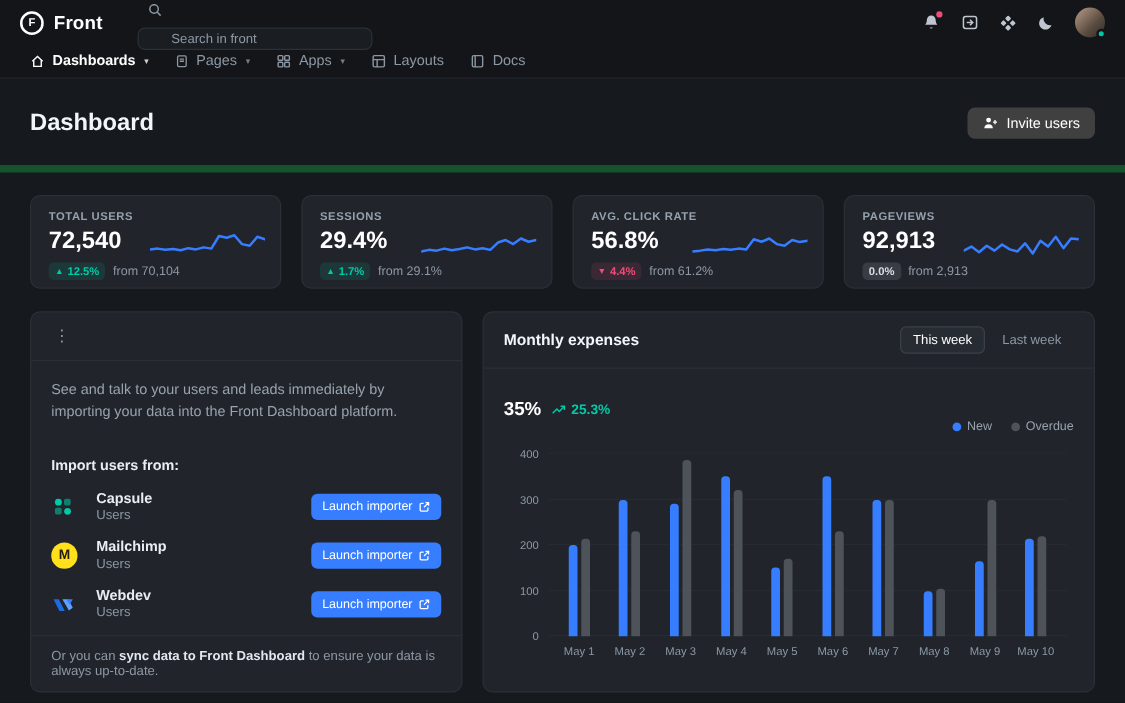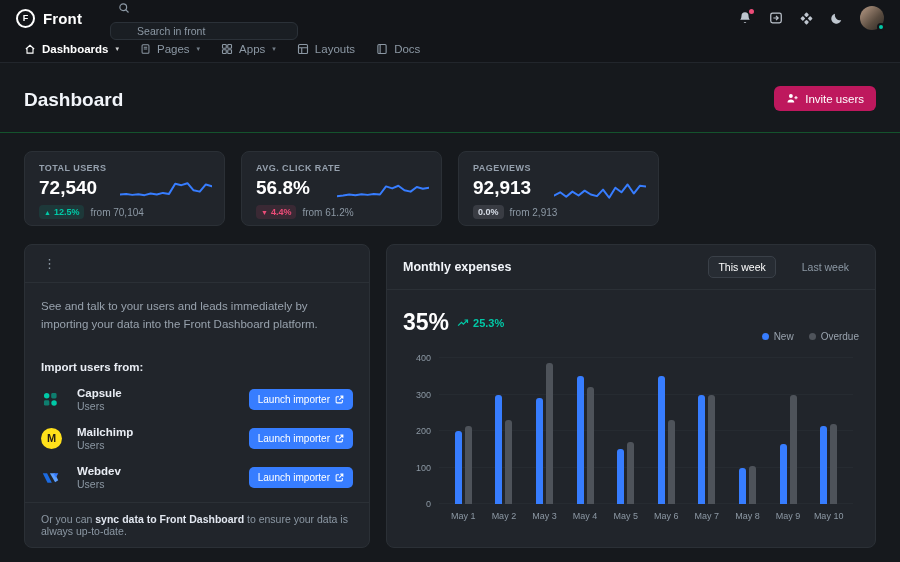--- a/index.html
+++ b/index.html
@@ -27,24 +27,24 @@
     background: linear-gradient(135deg, #9a8270 20%, #5a4c40 60%, #2e2a26); }
   .avatar-dot { position: absolute; bottom: -1px; right: -1px; width: 8px; height: 8px; border-radius: 50%;
     background: #00c9a7; border: 2px solid #131519; }
   
   .subnav { height: 27px; background: #131519; border-bottom: 1px solid #22262c;
     display: flex; align-items: center; gap: 21px; padding: 0 24px; }
   .subnav-item { display: flex; align-items: center; gap: 6px; font-size: 11.5px; color: #8c98a4; cursor: pointer; }
   .subnav-item.active { color: #fff; font-weight: 700; }
   .caret { font-size: 7px; margin-left: 1px; opacity: .8; }
   
-  .page-header { display: flex; align-items: flex-end; justify-content: space-between;
-    padding: 23px 24px 21px; border-bottom: 1px solid #14532d; gap: 25px; }
+  .page-header { display: flex; align-items: center; justify-content: space-between;
+    padding: 23px 24px 21px; border-bottom: 6px solid #14532d; gap: 25px; }
   .page-title { font-size: 19px; font-weight: 700; color: #f2f5fa; }
-  .btn-primary { background: #be185d; color: #fff; border: none; border-radius: 6px; cursor: pointer;
+  .btn-primary { background: #404040; color: #fff; border: none; border-radius: 6px; cursor: pointer;
     font-size: 11.5px; font-weight: 500; padding: 6px 12px; display: flex; align-items: center; gap: 6px; font-family: inherit; }
   
   .stats { display: grid; grid-template-columns: repeat(4, 1fr); gap: 16px; padding: 18px 24px 0; }
   .stat-card { position: relative; background: #21252b; border: 1px solid #2b3036; border-radius: 8px;
     height: 75px; padding: 11px 14px; }
   .stat-label { font-size: 9px; font-weight: 600; letter-spacing: .05em; color: #96a1ae; }
   .stat-value { font-size: 19px; font-weight: 700; color: #fff; margin-top: 4px; }
   .stat-foot { display: flex; align-items: center; gap: 6px; margin-top: 6px; font-size: 10px; color: #8c98a4; }
   .badge { display: inline-flex; align-items: center; gap: 3px; padding: 2px 5px; border-radius: 4px;
     font-size: 9px; font-weight: 700; }
@@ -67,27 +67,27 @@
   .import-ico { width: 26px; margin-right: 10px; display: flex; align-items: center; }
   .import-name { font-size: 11.5px; font-weight: 700; color: #e9edf4; }
   .import-users { font-size: 10.5px; color: #8c98a4; margin-top: 1px; }
   .launch-btn { margin-left: auto; background: #377dff; color: #fff; border: none; border-radius: 5px; cursor: pointer;
     font-size: 10px; font-weight: 500; padding: 5px 9px; display: flex; align-items: center; gap: 5px; font-family: inherit; }
   .mc-ico { width: 21px; height: 21px; border-radius: 50%; background: #ffe01b; color: #241c15;
     display: flex; align-items: center; justify-content: center; font-size: 11px; font-weight: 700; }
   .import-foot { border-top: 1px solid #2b3036; padding: 10px 16px; font-size: 10.5px; color: #8c98a4; }
   .import-foot b { color: #e2e7f0; cursor: pointer; }
   
-  .toggle { display: flex; gap: 16px; }
+  .toggle { display: flex; gap: 4px; }
   .toggle-btn { font-size: 10.5px; padding: 4px 9px; border-radius: 5px; cursor: pointer; font-family: inherit;
     color: #8c98a4; background: transparent; border: 1px solid transparent; }
   .toggle-btn.active { color: #fff; background: #272c33; border-color: #3a4048; }
   .exp-body { padding: 13px 16px 10px; flex: 1; }
   .exp-top { display: flex; align-items: center; }
-  .exp-val { font-size: 23px; font-weight: 700; color: #fff; }
+  .exp-val { font-size: 15px; font-weight: 700; color: #fff; }
   .exp-delta { color: #00c9a7; font-size: 11px; font-weight: 600; margin-left: 8px;
     display: flex; align-items: center; gap: 4px; }
   .legend { margin-left: auto; display: flex; gap: 15px; font-size: 10px; color: #98a2ad; margin-top: 28px; }
   .legend-item { display: flex; align-items: center; gap: 5px; cursor: pointer; }
   .legend-dot { width: 7px; height: 7px; border-radius: 50%; background: #555; }
   .chart { position: relative; margin: 16px 6px 0 36px; height: 146px; }
   .gridline { position: absolute; left: 0; right: 0; height: 1px; background: #262b31; }
   .ylab { position: absolute; left: -36px; width: 28px; text-align: right; font-size: 9px; color: #8c98a4;
     transform: translateY(50%); }
   .bars { position: absolute; left: 0; right: 0; top: 0; bottom: 0; display: flex; padding: 0 4px; }
@@ -213,20 +213,34 @@
         <span class="arr">▲</span>
         <span>12.5%</span>
       </span>
       <span>from 70,104</span>
     </div>
     <svg class="spark" viewBox="0 0 100 40" preserveAspectRatio="none">
         <polyline points="0.0,22.8 6.7,22.1 13.3,23.2 20.0,22.4 26.7,23.5 33.3,21.7 40.0,22.8 46.7,21.0 53.3,22.1 60.0,10.9 66.7,12.4 73.3,10.2 80.0,18.1 86.7,19.6 93.3,11.6 100.0,13.8" fill="none" stroke="#377dff" stroke-width="2" stroke-linejoin="round" stroke-linecap="round" vector-effect="non-scaling-stroke"></polyline>
       </svg>
   </div>
 
+  <div class="stat-card">
+    <div class="stat-label">SESSIONS</div>
+    <div class="stat-value">29.4%</div>
+    <div class="stat-foot">
+      <span class="badge green">
+        <span class="arr">▲</span>
+        <span>1.7%</span>
+      </span>
+      <span>from 29.1%</span>
+    </div>
+    <svg class="spark" viewBox="0 0 100 40" preserveAspectRatio="none">
+        <polyline points="0.0,24.6 6.7,23.2 13.3,23.9 20.0,22.1 26.7,23.5 33.3,22.4 40.0,21.0 46.7,22.8 53.3,21.7 60.0,23.2 66.7,16.7 73.3,14.5 80.0,18.1 86.7,13.1 93.3,16.0 100.0,14.5" fill="none" stroke="#377dff" stroke-width="2" stroke-linejoin="round" stroke-linecap="round" vector-effect="non-scaling-stroke"></polyline>
+      </svg>
+  </div>
 
   <div class="stat-card">
     <div class="stat-label">AVG. CLICK RATE</div>
     <div class="stat-value">56.8%</div>
     <div class="stat-foot">
       <span class="badge red">
         <span class="arr">▼</span>
         <span>4.4%</span>
       </span>
       <span>from 61.2%</span>

